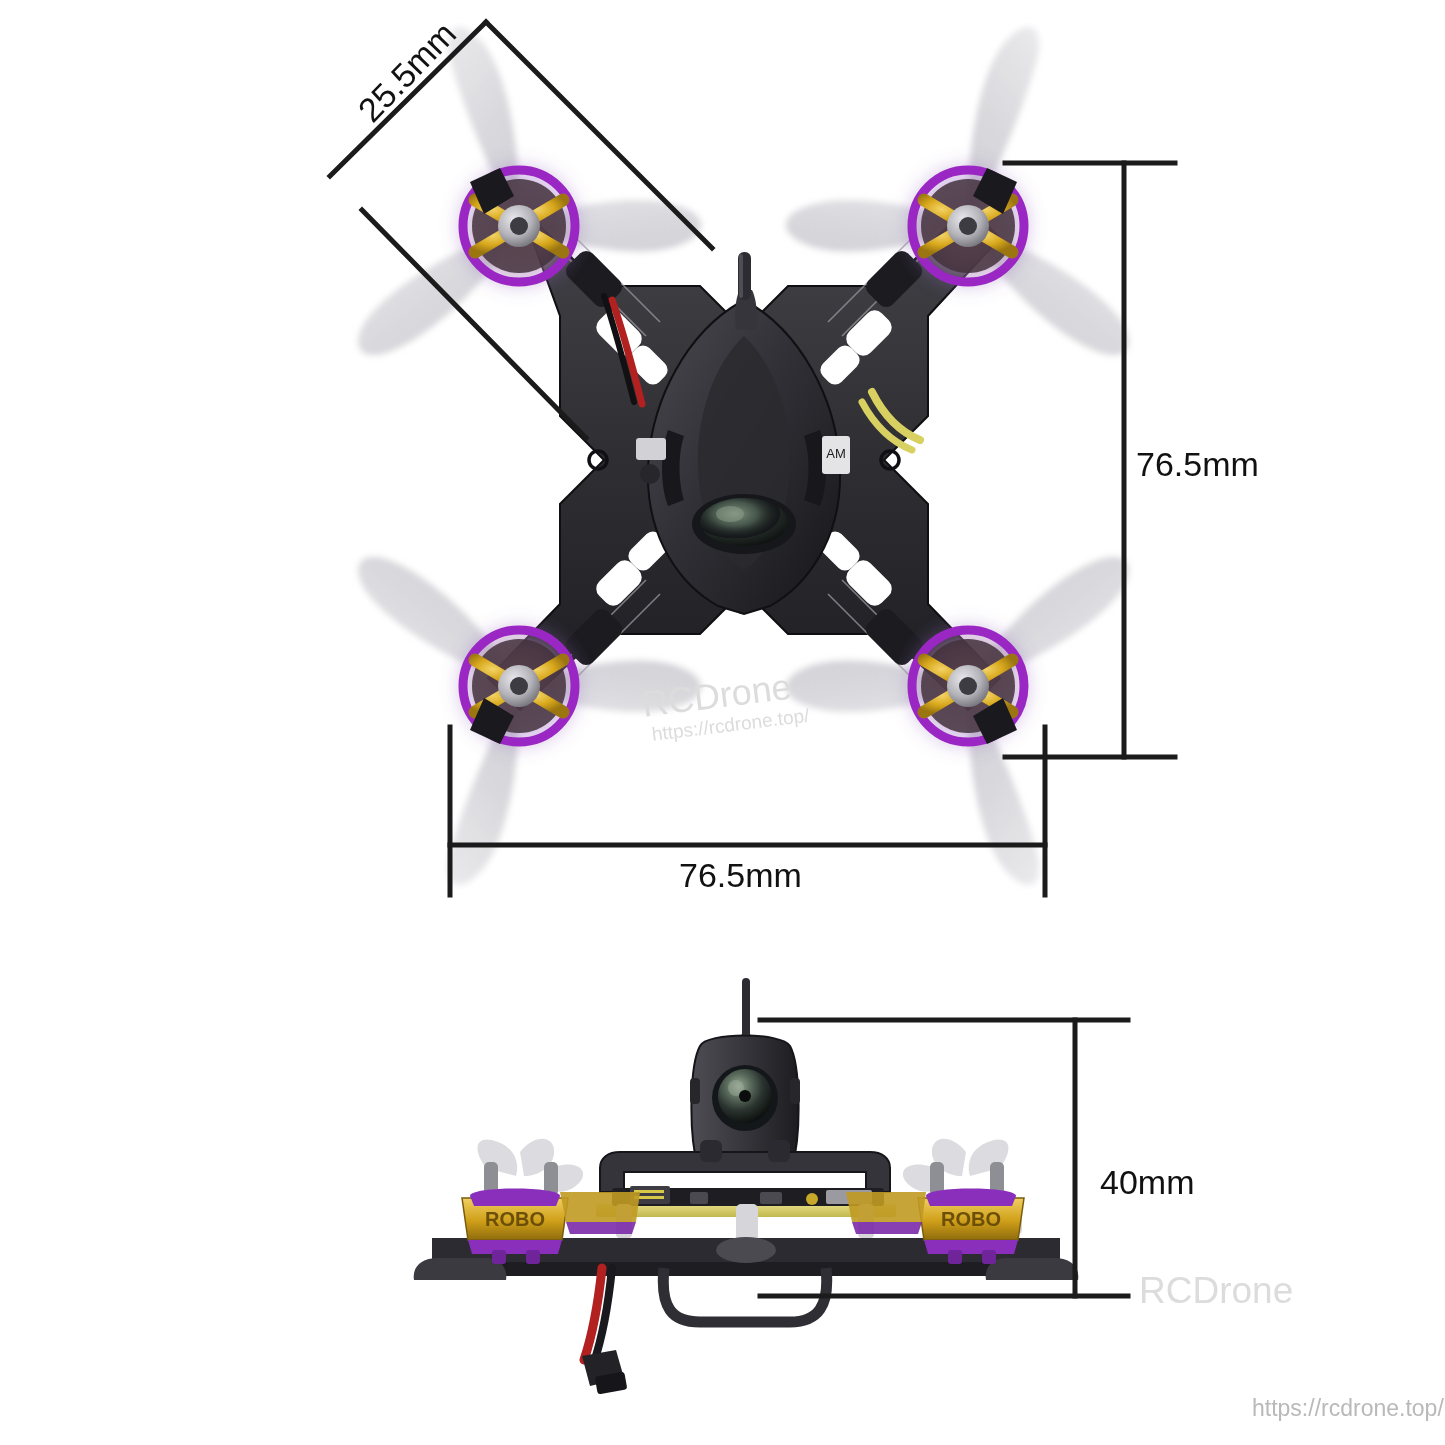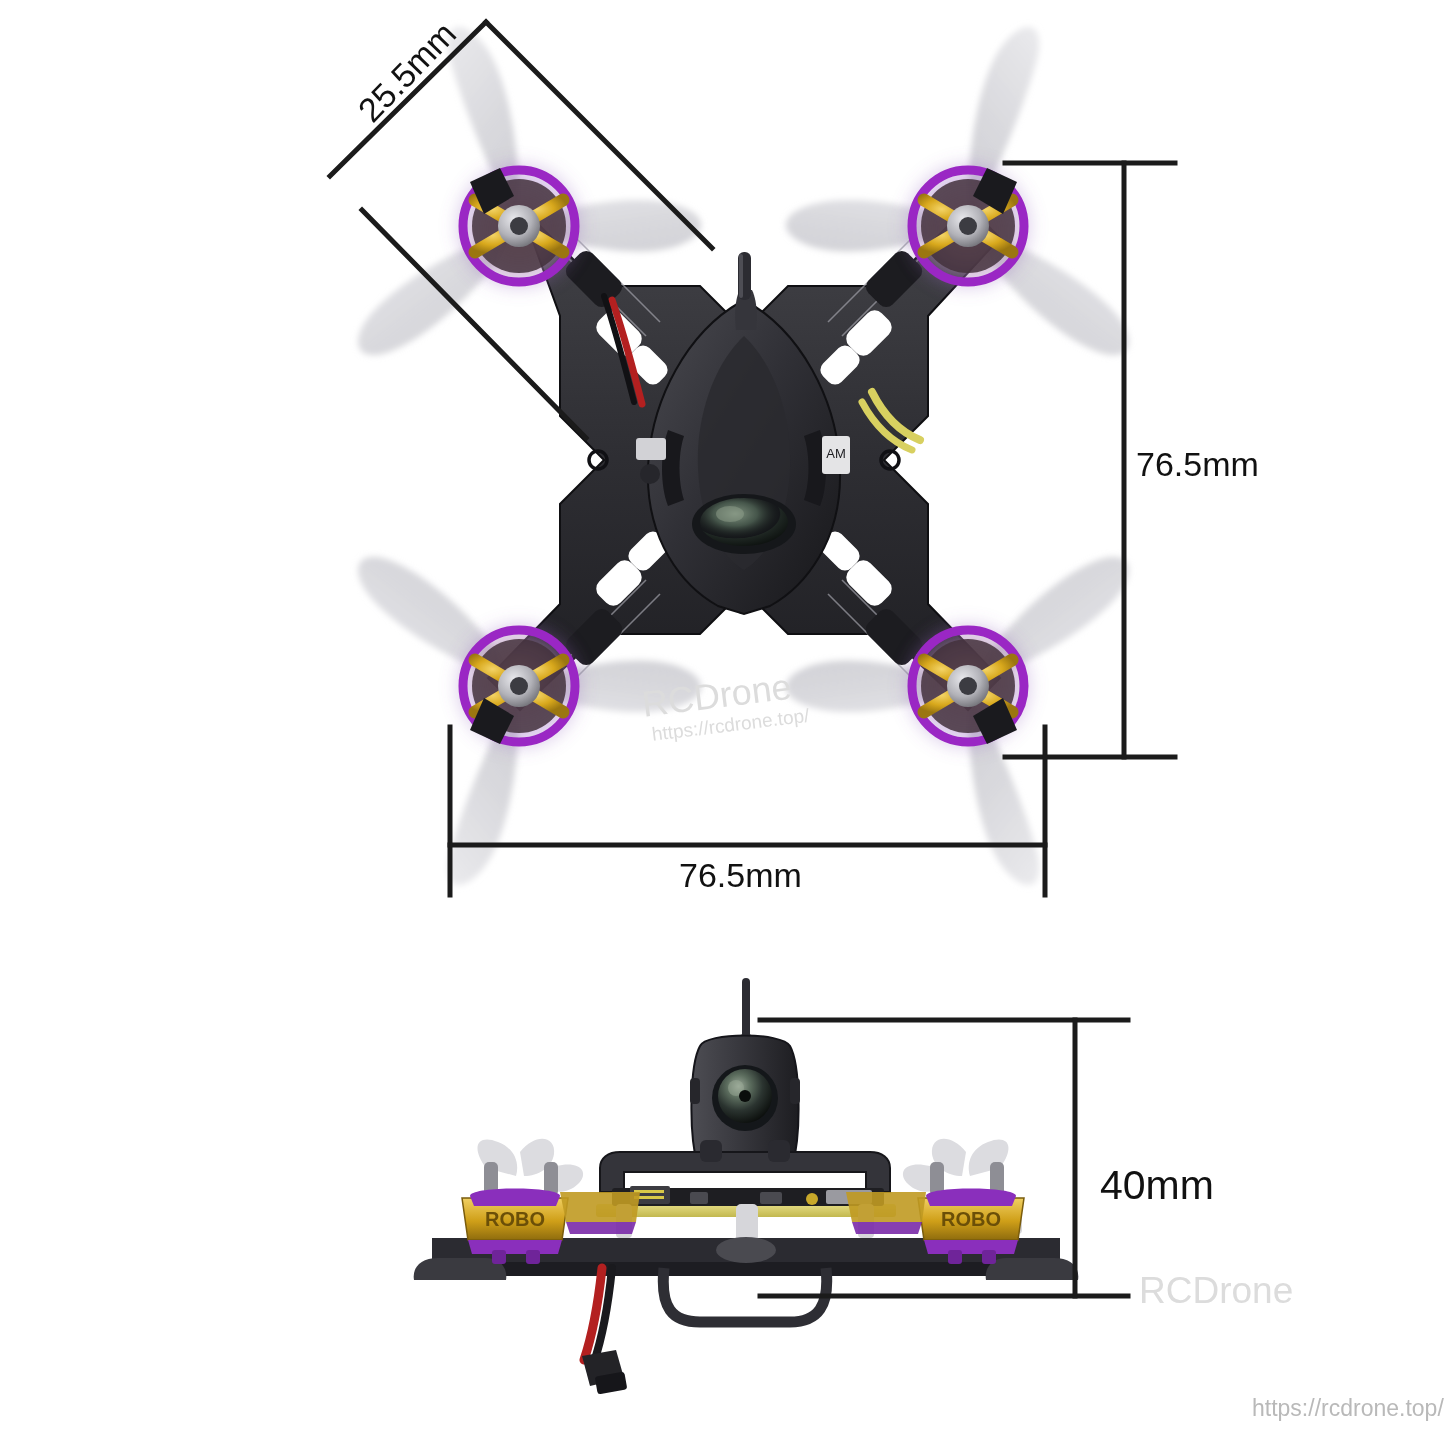--- a/index.html
+++ b/index.html
@@ -47,21 +47,21 @@
     font-size: 34px;
   }
   #dim-horiz-label {
     left: 679px;
     top: 858px;
     font-size: 34px;
   }
   #dim-height-label {
     left: 1100px;
     top: 1165px;
-    font-size: 41px;
+    font-size: 34px;
   }
   
   .watermark {
     position: absolute;
     color: #dcdcdc;
     white-space: nowrap;
     line-height: 1.05;
     font-family: "Liberation Sans", sans-serif;
     user-select: none;
   }

